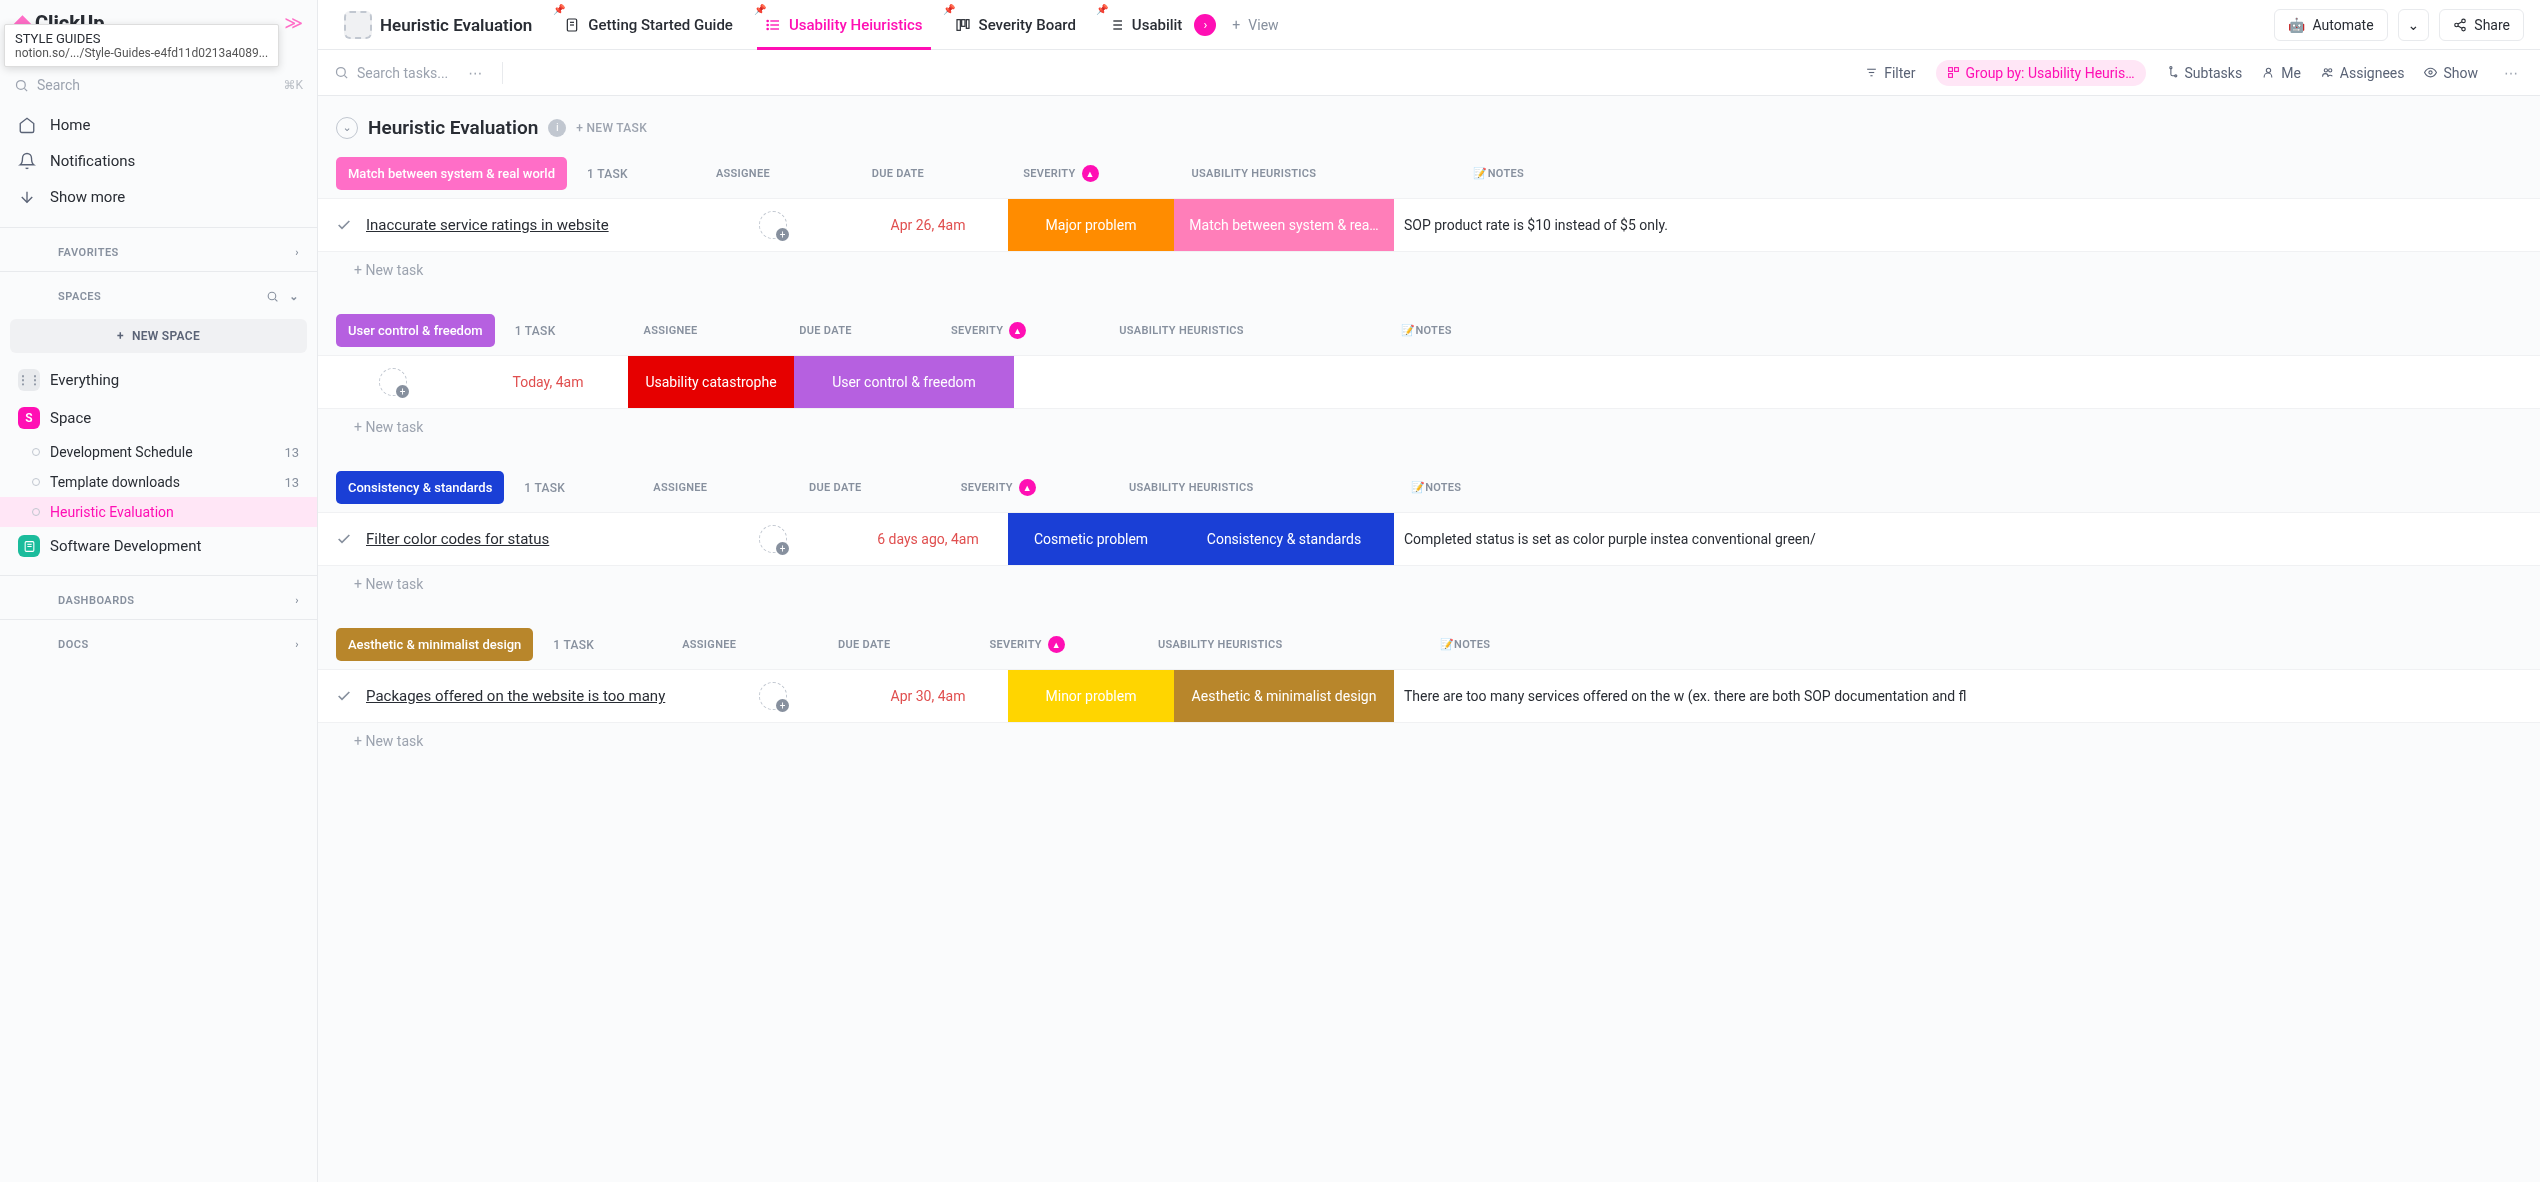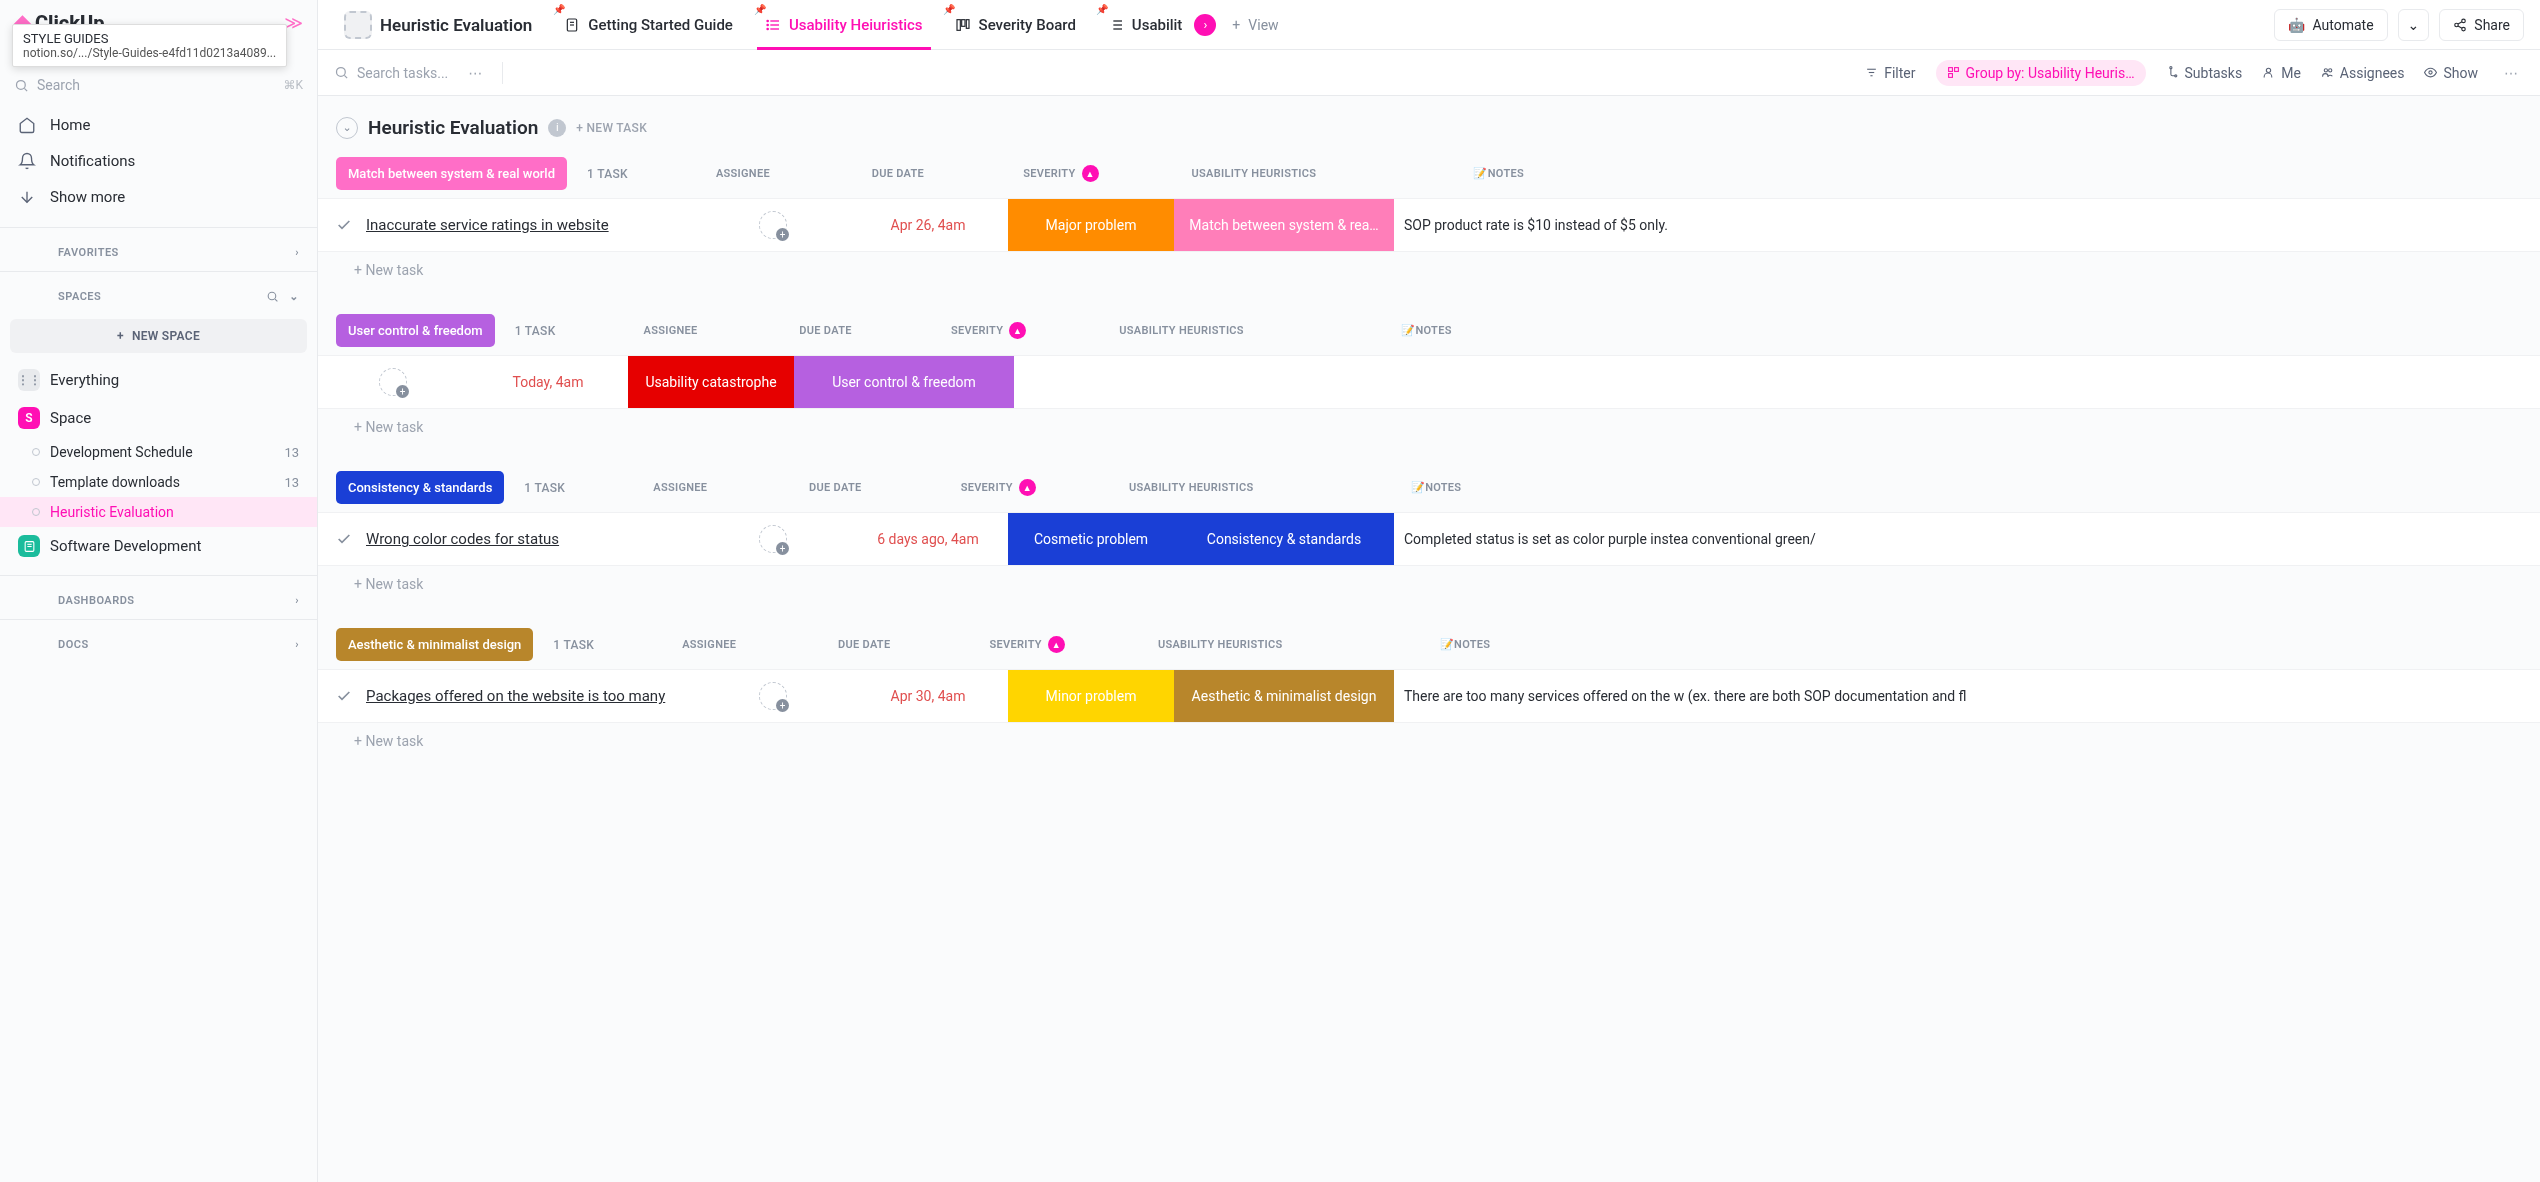--- a/index.html
+++ b/index.html
@@ -6,21 +6,21 @@
 body { font-family: -apple-system, BlinkMacSystemFont, "Segoe UI", Roboto, sans-serif; font-size: 14px; color: #292d34; background: #fff; overflow-x: hidden; }
 .app { display: flex; height: 100vh; }
 
 
 .sidebar { width: 318px; background: #fafbfc; border-right: 1px solid #e8eaed; display: flex; flex-direction: column; position: relative; }
 .sidebar-top { padding: 10px 14px 6px; display: flex; align-items: center; justify-content: space-between; }
 .logo { font-size: 20px; font-weight: 800; color: #292d34; display: flex; align-items: center; gap: 4px; }
 .logo-icon { color: #ff6ec7; font-size: 22px; }
 .collapse-btn { color: #ff6ec7; font-size: 18px; cursor: pointer; }
 
-.url-tooltip { position: absolute; top: 24px; left: 12px; background: #fff; border: 1px solid #ddd; box-shadow: 0 2px 8px rgba(0,0,0,.15); padding: 6px 10px; font-size: 13px; z-index: 100; border-radius: 2px; }
+.url-tooltip { position: absolute; top: 24px; left: 4px; background: #fff; border: 1px solid #ddd; box-shadow: 0 2px 8px rgba(0,0,0,.15); padding: 6px 10px; font-size: 13px; z-index: 100; border-radius: 2px; }
 .url-tooltip .t-title { font-weight: 400; }
 .url-tooltip .t-url { color: #555; font-size: 12px; }
 
 .search-row { padding: 6px 14px; display: flex; align-items: center; color: #9ca3af; gap: 8px; font-size: 14px; margin-top: 30px; text-align: right; }
 .search-row .shortcut { margin-left: auto; font-size: 12px; color: #b9bec5; }
 
 .nav-section { padding: 8px 0; }
 .nav-item { display: flex; align-items: center; gap: 14px; padding: 9px 18px; cursor: pointer; color: #292d34; font-size: 15px; }
 .nav-icon { width: 18px; display: inline-flex; color: #5a6376; }
 
@@ -455,21 +455,21 @@
       <span class="col-head col-heur">USABILITY HEURISTICS</span>
       <span class="col-head col-notes">📝NOTES</span>
     </div>
     <div class="task-row">
       <div class="task-name-cell">
         <span class="status-dot">
                   <svg width="16" height="16" viewBox="0 0 24 24" fill="none" stroke="currentColor" stroke-width="2.5">
                     <polyline points="20 6 9 17 4 12"></polyline>
                   </svg>
                 </span>
-        <span class="task-name">Wrong color codes for status</span>
+        <span class="task-name">Filter color codes for status</span>
       </div>
       <div class="assignee-cell">
                 <span class="avatar-add"></span>
               </div>
       <div class="due-cell">6 days ago, 4am</div>
       <div class="sev-cell" style="background:#1a3fd6">Cosmetic problem</div>
       <div class="heur-cell" style="background:#1a3fd6">Consistency &amp; standards</div>
       <div class="notes-cell">Completed status is set as color purple instea conventional green/</div>
     </div>
     <div class="newtask-row">+ New task</div>

